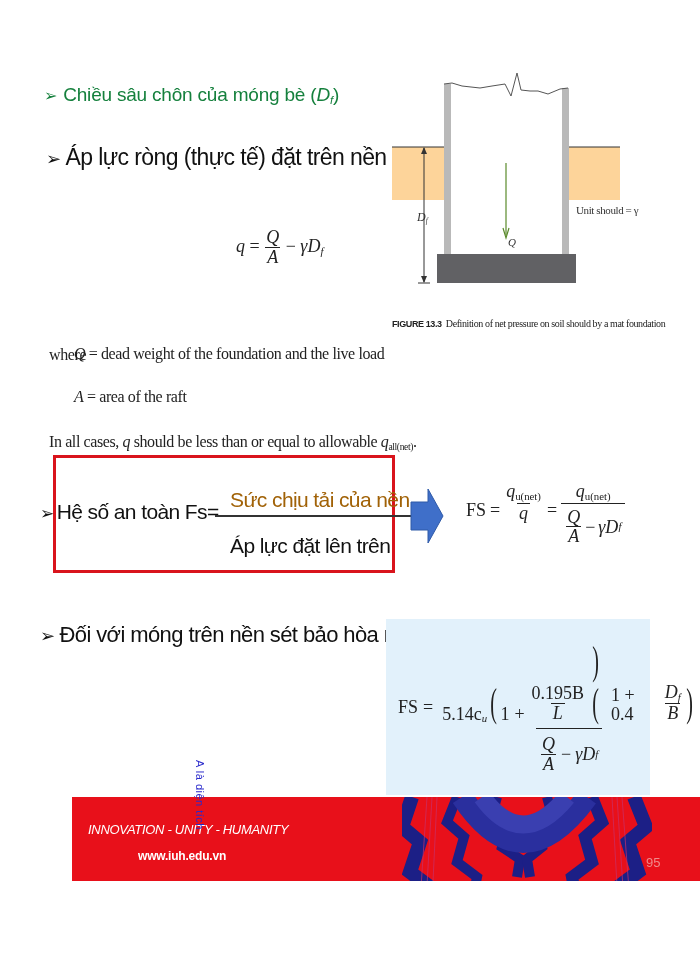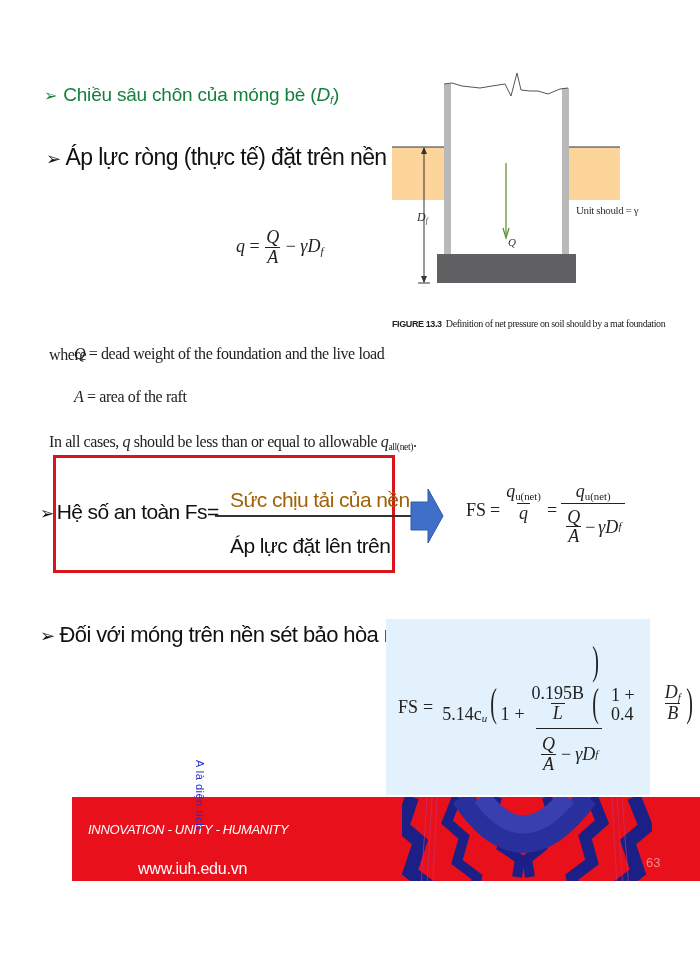--- a/index.html
+++ b/index.html
@@ -18,21 +18,21 @@
   .sub { font-size:0.6em; vertical-align:-0.3em; }
   .def { color:#222; font-size:16px; letter-spacing:-0.4px; }
   .redbox { left:53px; top:455px; width:342px; height:118px; border:3px solid #d9141c; box-sizing:border-box; }
   .fs-label { top:500px; left:40px; font-size:21px; color:#111; letter-spacing:-0.6px; }
   .fs-num { top:468px; left:230px; font-size:21px; color:#a16207; letter-spacing:-0.6px;margin-top:20px; }
   .fs-den { top:534px; left:230px; font-size:21px; color:#111; letter-spacing:-0.6px; }
   .fs-line { top:515px; left:215px; width:205px; height:2px; background:#333; }
   .bluebox { left:386px; top:619px; width:264px; height:176px; background:#e2f1fb; }
   .footer { left:32px; top:797px; width:636px; height:84px; background:#e8101a; overflow:hidden;margin-left:40px; }
   .footer-slogan { left:16px; top:25px; color:#fff; font-style:italic; font-size:13px; letter-spacing:-0.3px; }
-  .footer-url { left:66px; top:63px; color:#fff; font-size:16px; font-weight:normal; letter-spacing:-0.2px; }
+  .footer-url { left:66px; top:52px; color:#fff; font-size:12px; font-weight:bold; letter-spacing:-0.2px; }
   .footer-page { left:574px; top:58px; color:#f08a8a; font-size:13px; }
   .vertical-note { left:194px; top:760px; color:#2a2acb; font-size:11px; writing-mode:vertical-rl; letter-spacing:0.5px; }
 </style>
 </head>
 <body>
 
 <div class="abs bullet-red">
   <span class="arrow">➢</span><span>Chiều sâu chôn của móng bè (</span><i>D</i><i class="sub">f</i><span>)</span>
 </div>
 
@@ -171,16 +171,16 @@
       <path d="M232 0 L244 30 L226 45 L236 75 L216 90 L224 106" stroke-width="14"></path>
       <path d="M60 0 Q120 90 185 0" stroke-width="22" stroke="#2a2f9e"></path>
       <path d="M80 0 Q120 55 165 0" stroke-width="18" stroke="#3a3fb0"></path>
     </g>
     <g stroke="#c8306a" stroke-width="1" opacity="0.7">
       <path d="M25 0 L18 106 M30 0 L24 106 M35 0 L30 106 M210 0 L216 106 M215 0 L222 106 M220 0 L228 106"></path>
     </g>
   </svg>
   <div class="abs footer-slogan">INNOVATION - UNITY - HUMANITY</div>
   <div class="abs footer-url">www.iuh.edu.vn</div>
-  <div class="abs footer-page">63</div>
+  <div class="abs footer-page">95</div>
 </div>
 
 <div class="abs vertical-note">A là diện tích</div>
 
 </body></html>

